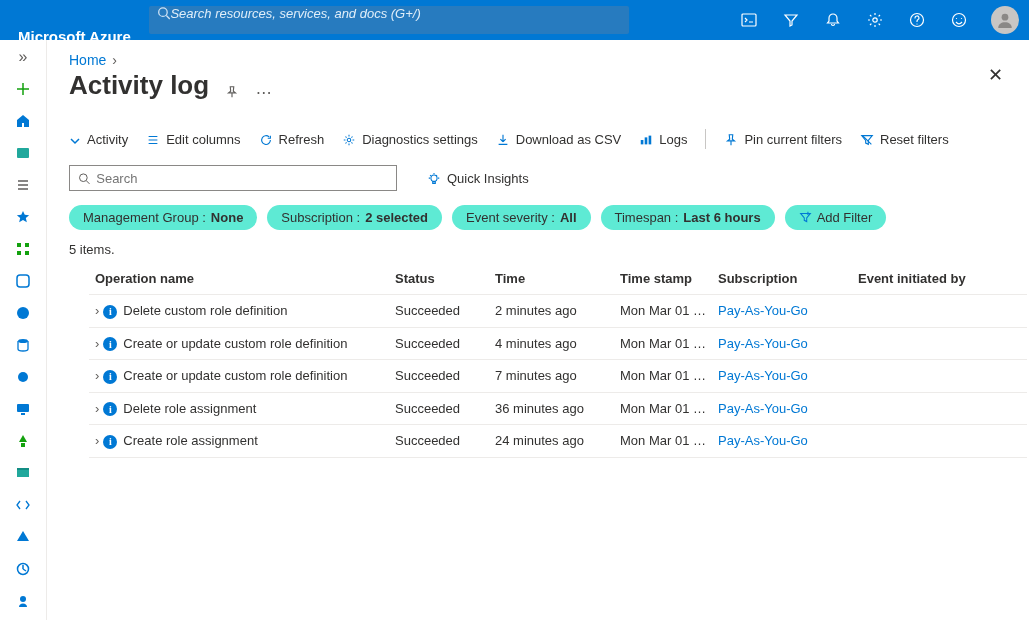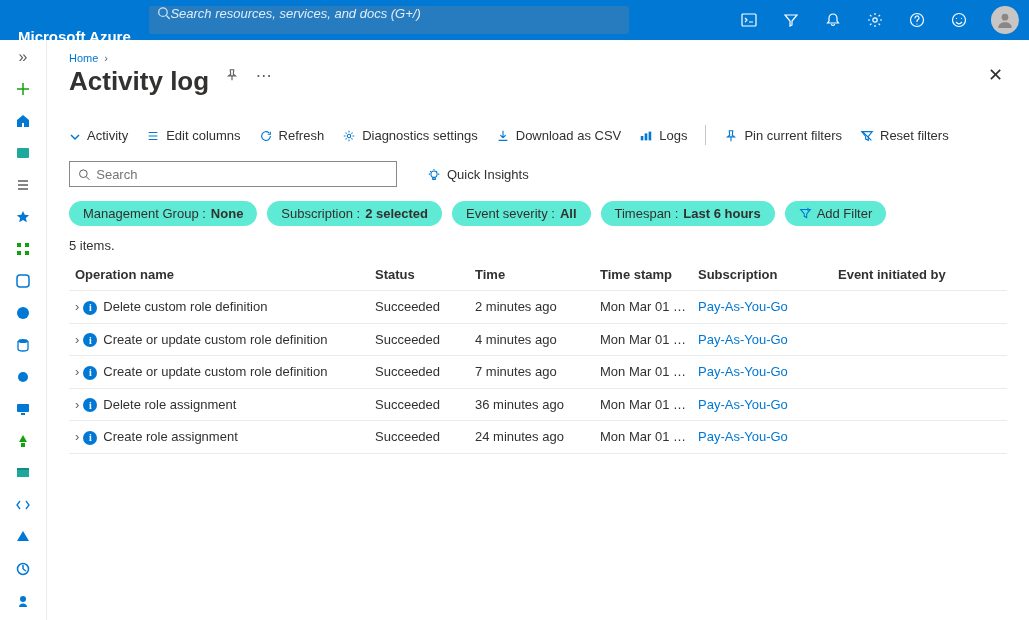--- a/index.html
+++ b/index.html
@@ -9,38 +9,38 @@
   .search-wrap { flex: 0 0 480px; height: 28px; background: #277bbf; border-radius: 2px; display: flex; align-items: flex-start; padding: 0 8px; color: #dce8f5; }
   .search-wrap input { background: transparent; border: none; color: #fff; font-style: italic; font-size: 13px; width: 100%; outline: none; }
   .search-wrap input::placeholder { color: #dfeef9; font-style: italic; }
   .top-icons { display: flex; align-items: center; gap: 2px; margin-left: auto; }
   .top-icon-btn { width: 40px; height: 40px; display: flex; align-items: center; justify-content: center; color: #fff; }
   .avatar { width: 28px; height: 28px; border-radius: 50%; background: #c8c6c4; display: flex; align-items: center; justify-content: center; margin: 0 10px; }
   .shell { display: flex; height: calc(100% - 40px); }
   .sidebar { width: 47px; border-right: 1px solid #edebe9; padding-top: 6px; display: flex; flex-direction: column; align-items: center; gap: 10px; }
   .side-icon { width: 22px; height: 22px; display: flex; align-items: center; justify-content: center; color: #605e5c; }
   .main { flex: 1; padding: 12px 22px 10px 22px; overflow: hidden; position: relative; }
-  .breadcrumb { font-size: 11px; color: #0078d4; display: flex; align-items: center; gap: 6px; margin-bottom: 2px; }
+  .breadcrumb { font-size: 14px; color: #0078d4; display: flex; align-items: center; gap: 6px; margin-bottom: 2px; }
   .breadcrumb .chev { color: #605e5c; }
-  .title-row { display: flex; align-items: flex-start; gap: 14px; margin-bottom: 28px; }
+  .title-row { display: flex; align-items: flex-end; gap: 14px; margin-bottom: 28px; }
   .page-title { font-size: 26px; font-weight: 600; color: #323130; }
   .title-icon { color: #605e5c; width:18px; height:18px; display:flex; align-items:center; justify-content:center;}
   .close-x { position: absolute; right: 26px; top: 24px; color: #323130; font-size:18px; }
   .toolbar { display: flex; align-items: center; gap: 18px; margin-bottom: 16px; flex-wrap: wrap; color: #323130; }
   .tool { display: flex; align-items: flex-end; gap: 6px; font-size: 13px; white-space: nowrap; }
   .tool .ic { color: #0078d4; display:inline-flex; }
   .divider-v { width:1px; height:20px; background:#c8c6c4; }
   .search-row { display: flex; align-items: center; gap: 30px; margin-bottom: 14px; }
   .local-search { width: 328px; height: 26px; border: 1px solid #8a8886; display: flex; align-items: center; padding: 0 8px; gap:6px; }
   .local-search input { border:none; outline:none; font-size:13px; width:100%; }
   .filter-row { display: flex; gap: 10px; margin-bottom: 12px; flex-wrap: wrap; }
   .pill { background: #5eead4; border-radius: 14px; padding: 5px 14px; font-size: 13px; color: #323130; display:flex; align-items:center; gap:5px;}
   .pill b { font-weight:600; }
   .count-label { font-size: 13px; margin-bottom: 6px; }
-  table { width: 100%; border-collapse: collapse; font-size: 13px; }
+  table { width: 100%; border-collapse: collapse; font-size: 13px; margin-left: 20px; }
   th { text-align: left; font-weight: 600; padding: 8px 6px; border-bottom: 1px solid #edebe9; color:#323130; }
   td { padding: 8px 6px; border-bottom: 1px solid #edebe9; vertical-align: middle; white-space: nowrap; overflow:hidden; text-overflow:ellipsis;}
   .row-expand { color:#605e5c; padding-right:4px;}
   .info-ic { width:14px; height:14px; border-radius:50%; background:#0078d4; color:#fff; display:inline-flex; align-items:center; justify-content:center; font-size:10px; font-weight:bold; margin-right:6px; font-family:Georgia,serif;}
   .sub-link { color:#0078d4; }
   .col-op { width: 300px; }
   .col-status { width: 100px; }
   .col-time { width: 125px; }
   .col-ts { width: 95px; }
   .col-sub { width: 140px; }

